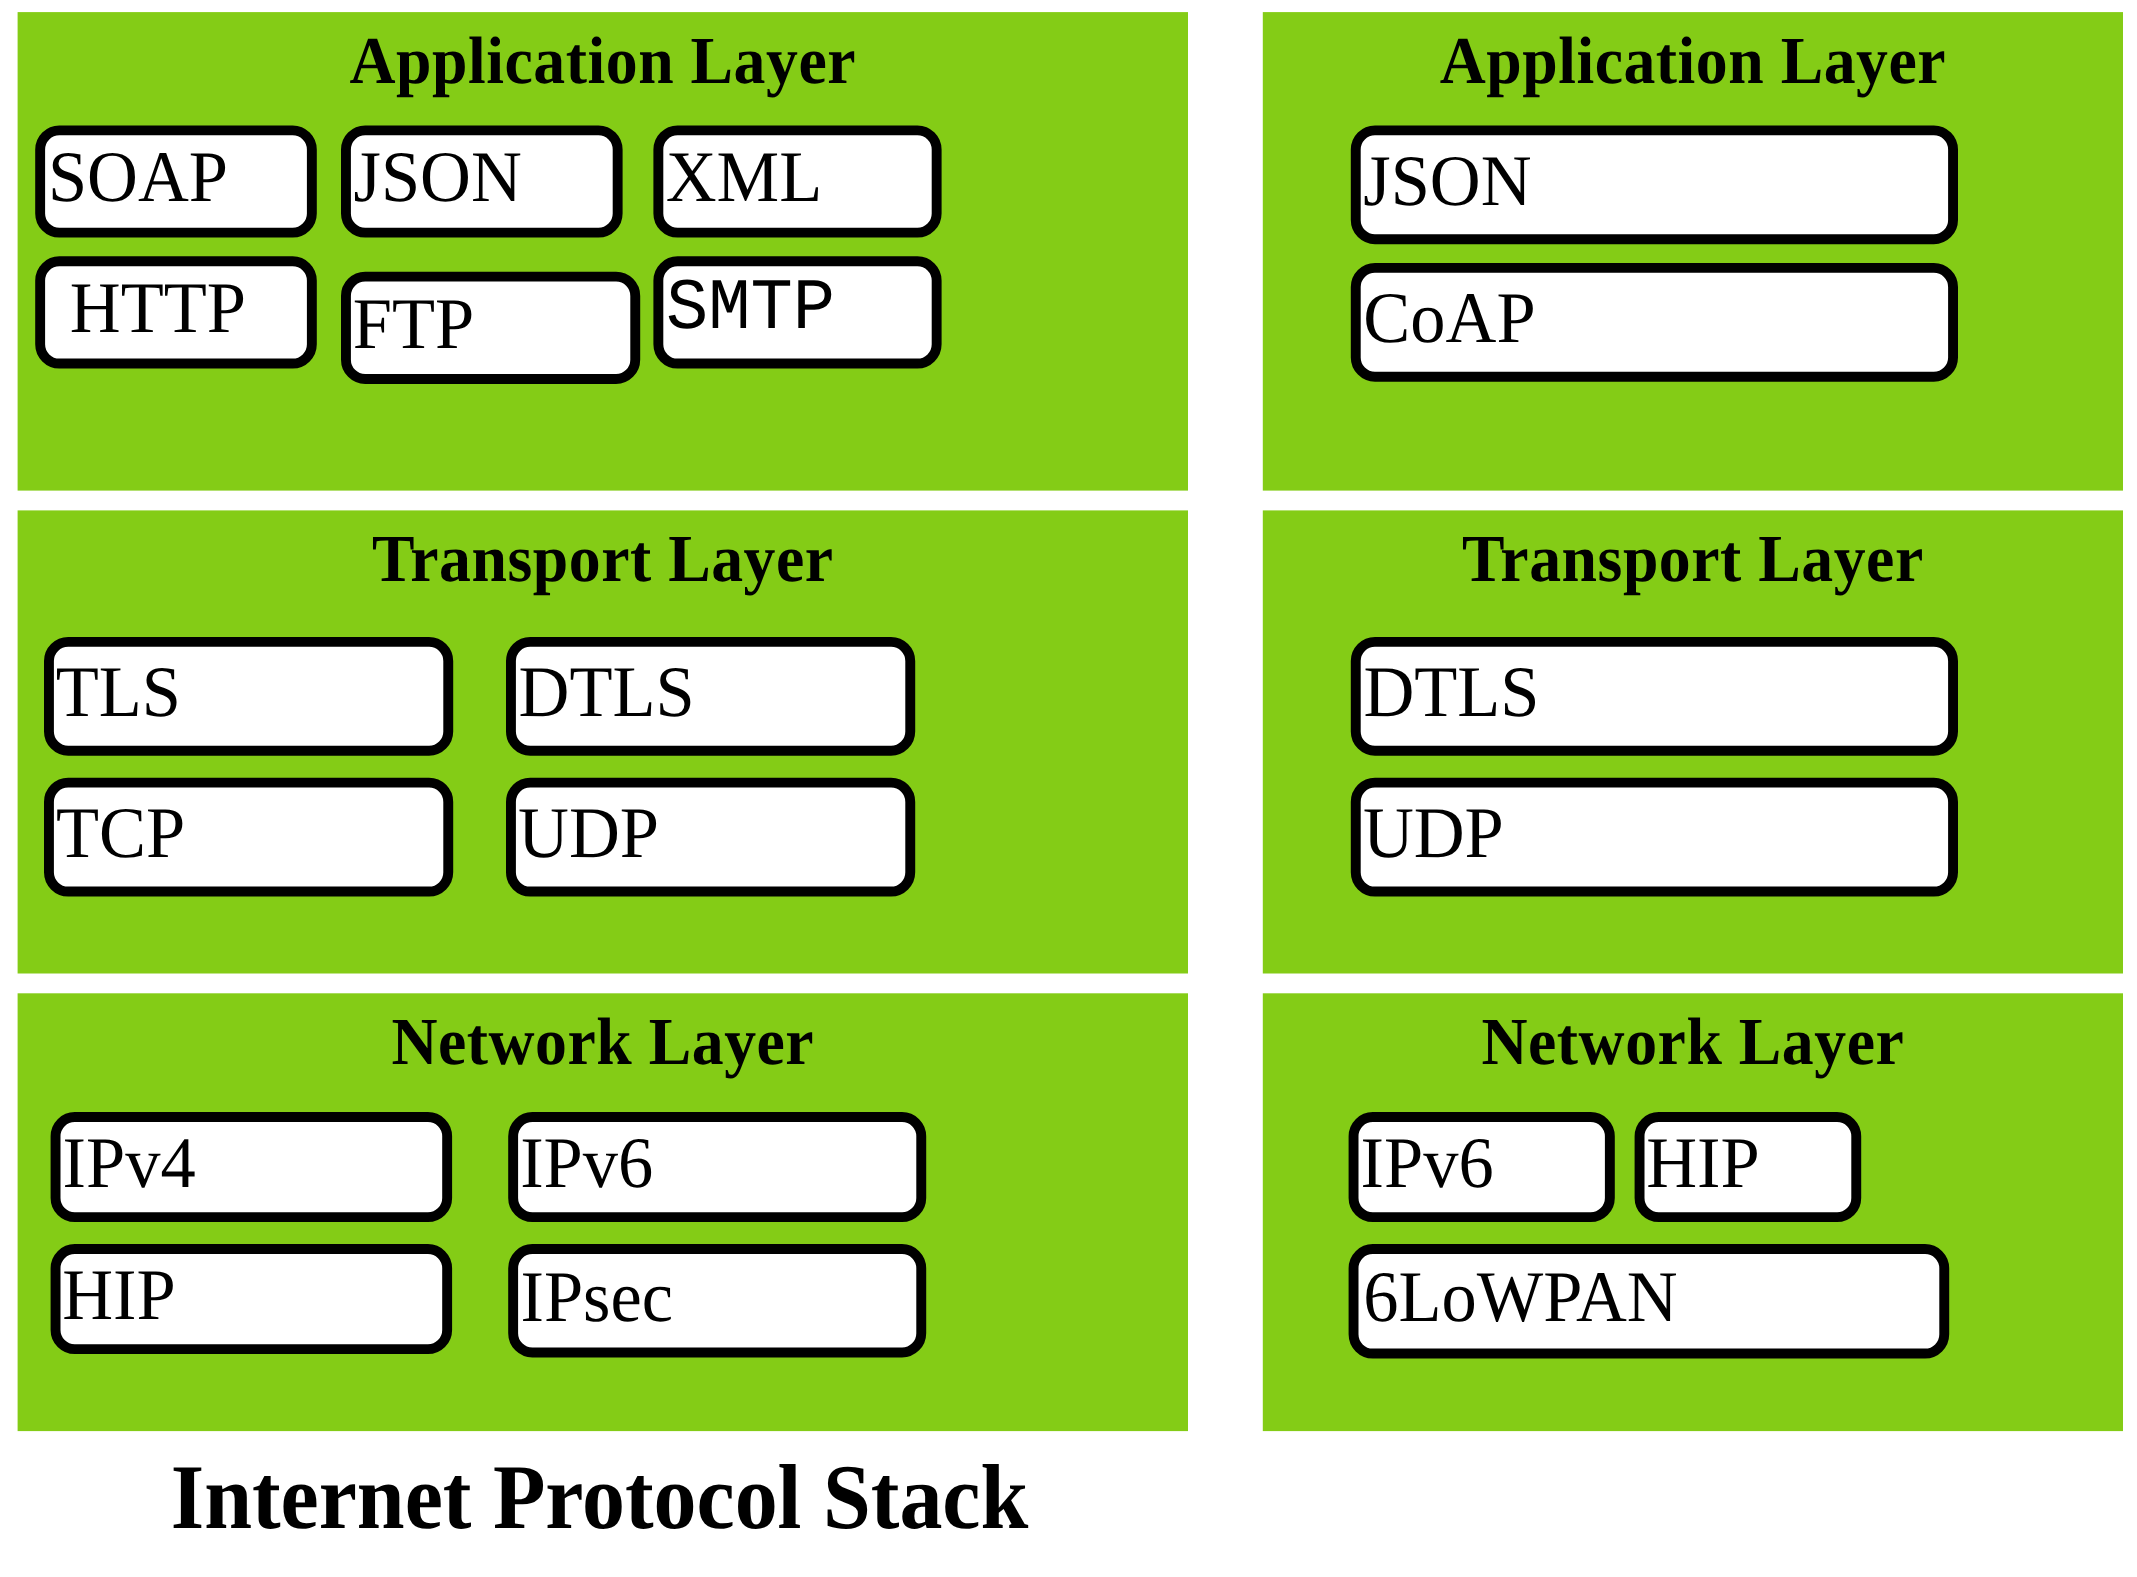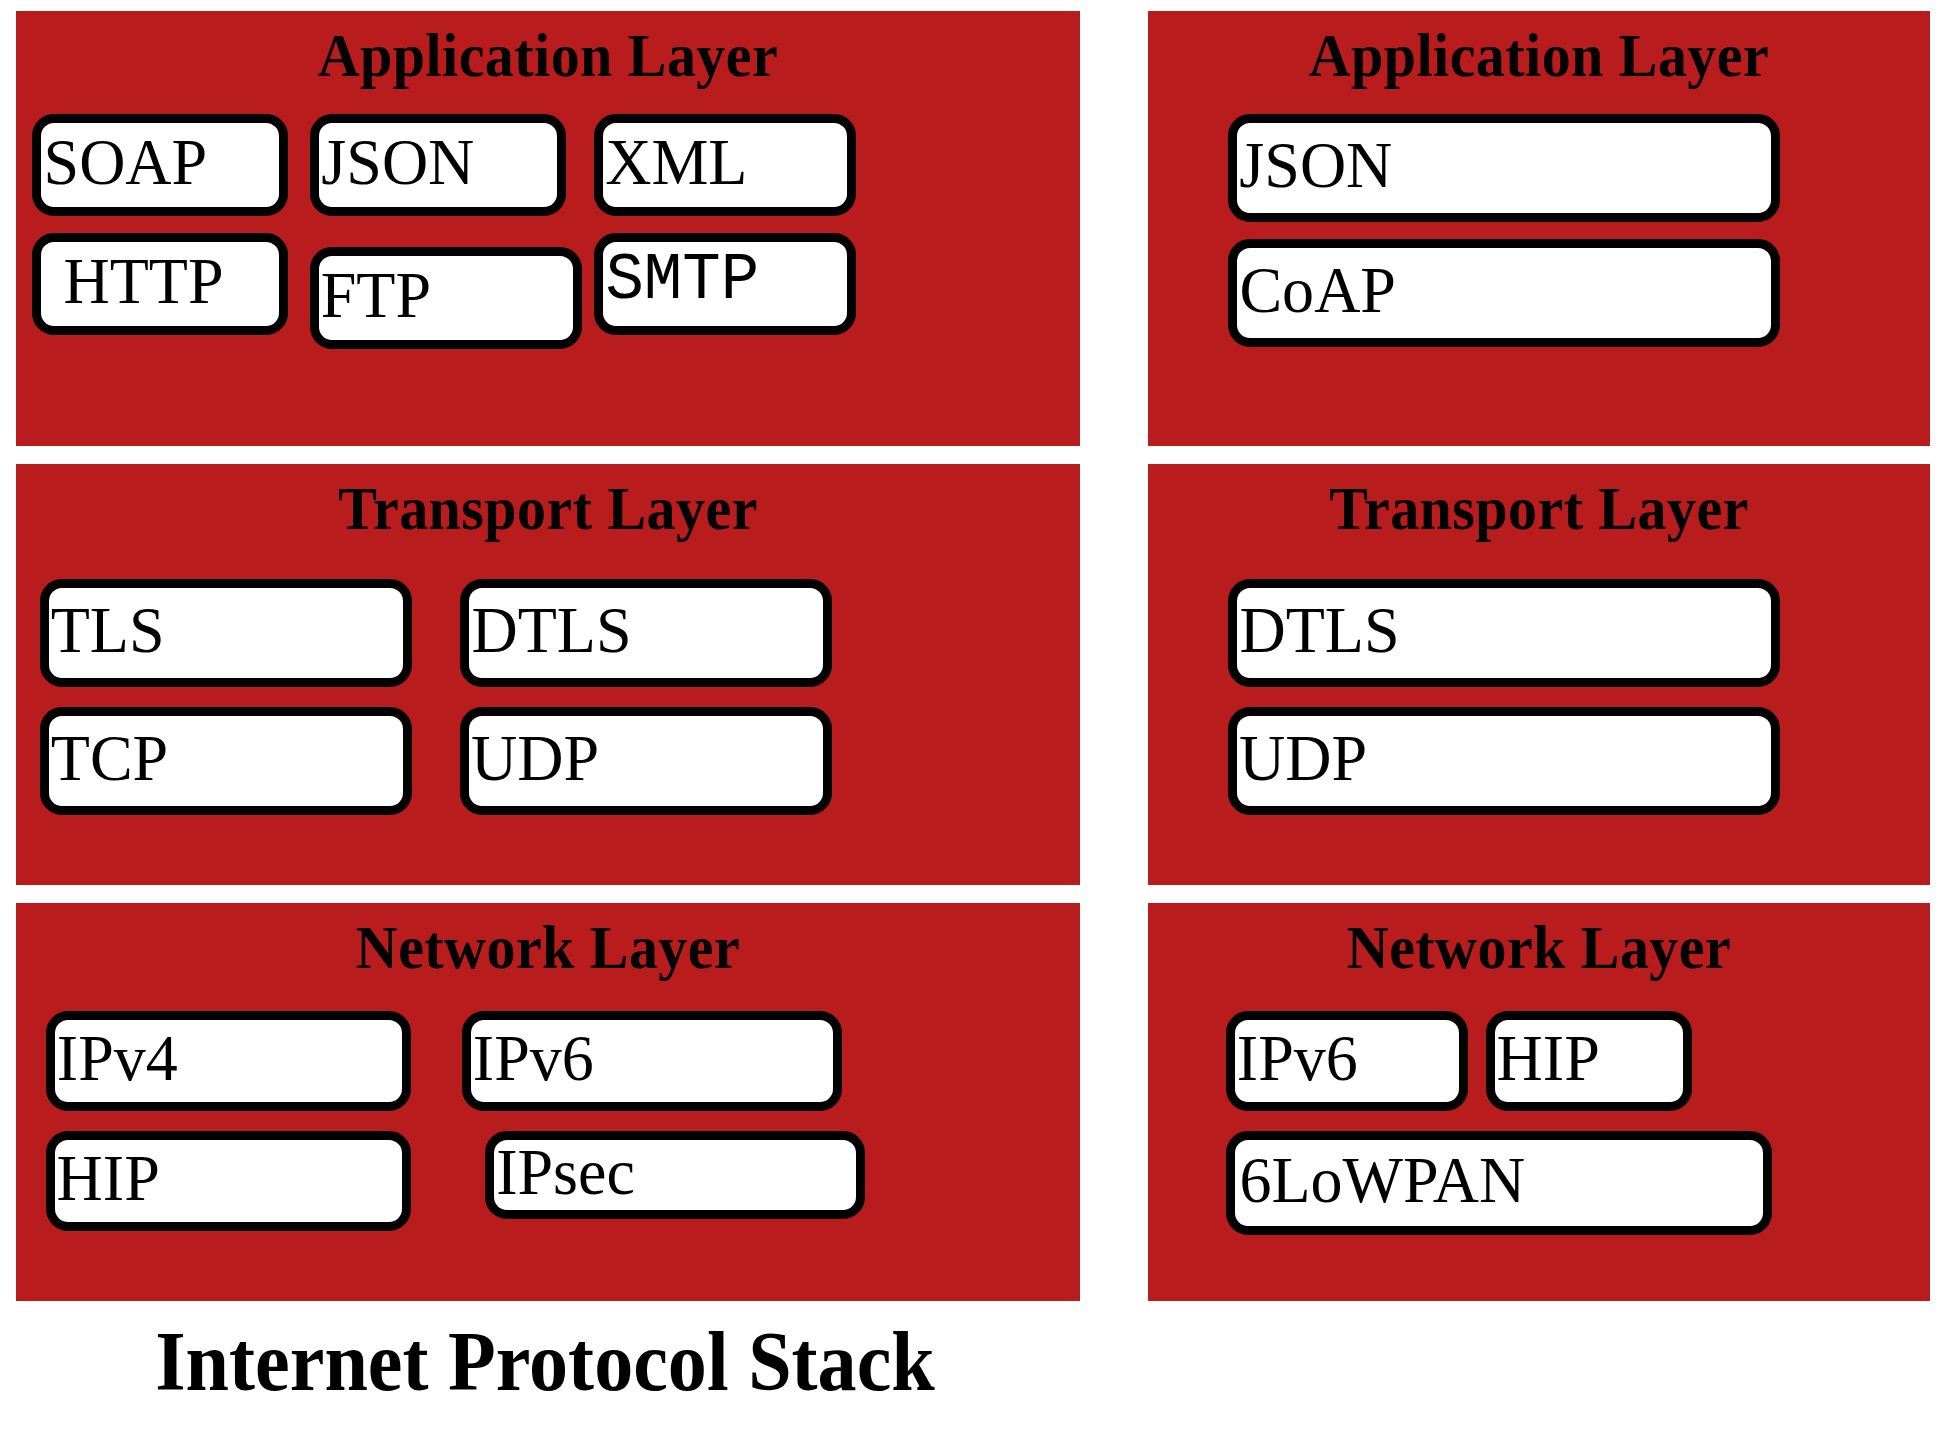--- a/index.html
+++ b/index.html
@@ -19,21 +19,21 @@
     position: absolute;
     top: 0;
   }
 
   #stack-internet { left: 0px;    width: 1100px; height: 1434px; }
   #stack-iot      { left: 1100px; width: 843px;  height: 1434px; }
 
   
   .layer-panel {
     position: absolute;
-    background: #b91c1c;
+    background: #84cc16;
     box-sizing: border-box;
   }
 
   
   #stack-internet .layer-panel { left: 16px; width: 1064px; }
   #stack-internet #panel-app-internet  { top: 11px;  height: 435px; }
   #stack-internet #panel-tra-internet  { top: 464px; height: 421px; }
   #stack-internet #panel-net-internet  { top: 903px; height: 398px; }
 
   
@@ -95,21 +95,21 @@
   
   #box-tls  { left: 24px;  top: 115px; width: 372px; height: 108px; }
   #box-dtls { left: 444px; top: 115px; width: 372px; height: 108px; }
   #box-tcp  { left: 24px;  top: 243px; width: 372px; height: 108px; }
   #box-udp  { left: 444px; top: 243px; width: 372px; height: 108px; }
 
   
   #box-ipv4  { left: 30px;  top: 108px; width: 365px; height: 100px; }
   #box-ipv6a { left: 446px; top: 108px; width: 380px; height: 100px; }
   #box-hipa  { left: 30px;  top: 228px; width: 365px; height: 100px; }
-  #box-ipsec { left: 446px; top: 228px; width: 380px; height: 88px; margin-left: 23px; }
+  #box-ipsec { left: 446px; top: 228px; width: 380px; height: 103px; }
 
   
   #box-json2 { left: 80px; top: 103px; width: 552px; height: 108px; }
   #box-coap  { left: 80px; top: 228px; width: 552px; height: 108px; }
 
   
   #box-dtls2 { left: 80px; top: 115px; width: 552px; height: 108px; }
   #box-udp2  { left: 80px; top: 243px; width: 552px; height: 108px; }
 
   

